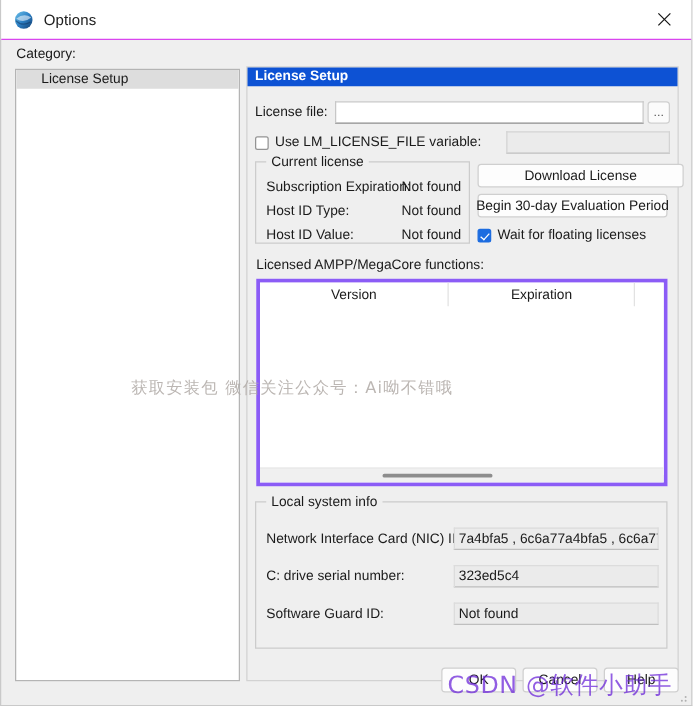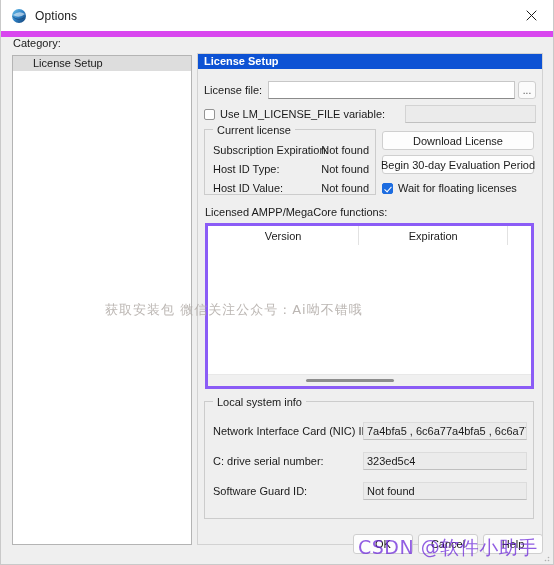--- a/index.html
+++ b/index.html
@@ -29,21 +29,21 @@
     border-top: none;
   }
 
   
   #titlebar {
     height: 31px;
     background: #ffffff;
     display: flex;
     align-items: center;
     position: relative;
-    border-bottom: 6px solid #d946ef;
+    border-bottom: 1px solid #d946ef;
   }
   #app-icon {
     width: 16px; height: 16px;
     margin-left: 10px;
     margin-right: 8px;
     flex: 0 0 auto;
   }
   #title-text {
     font-size: 12px;
     color: #202020;
@@ -259,21 +259,21 @@
     color: #1a1a1a;
     display: flex;
     align-items: center;
     justify-content: center;
     cursor: default;
     white-space: nowrap;
   }
   #download-license-btn {
     position: absolute;
     left: 184px; top: 62px;
-    width: 152px; height: 19px;
+    width: 165px; height: 19px;
   }
   #eval-period-btn {
     position: absolute;
     left: 184px; top: 86px;
     width: 152px; height: 19px;
   }
   #floating-row {
     position: absolute;
     left: 184px; top: 113px;
     display: flex;

